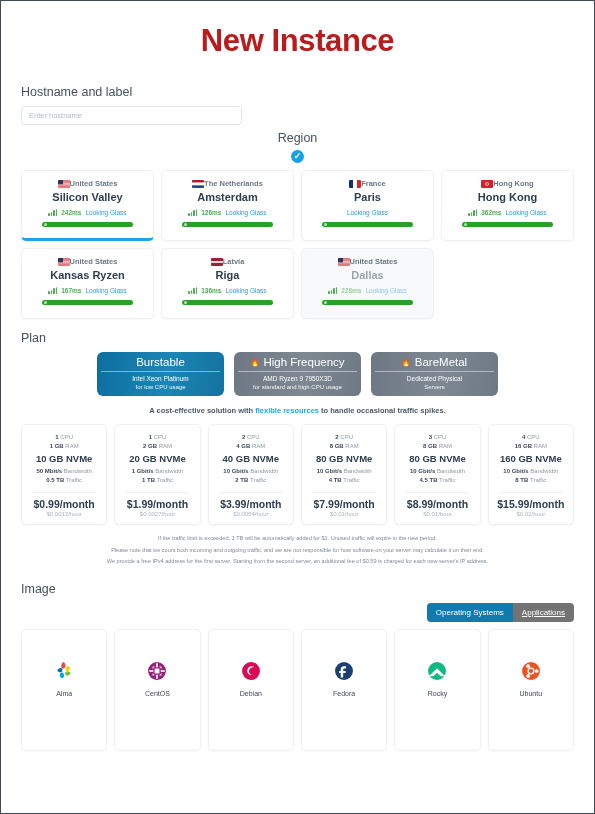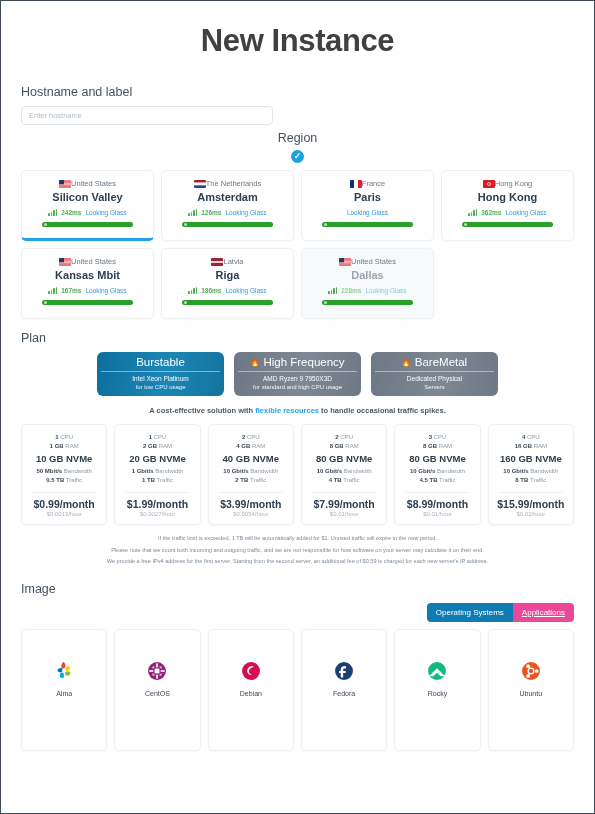--- a/index.html
+++ b/index.html
@@ -16,21 +16,21 @@
     background: #ffffff;
     position: relative;
     overflow: hidden;
   }
 
   
   .page-title {
     text-align: center;
     font-size: 31px;
     font-weight: 700;
-    color: #404040;
+    color: #b91c1c;
     letter-spacing: -0.4px;
     padding-top: 22px;
   }
 
   .section-head {
     font-size: 12.5px;
     font-weight: 400;
     color: #43525f;
     margin: 0 0 7px 20px;
     display: flex;
@@ -42,21 +42,21 @@
     background: #18a2e0;
     display: inline-flex; align-items: center; justify-content: center;
     color: #fff; font-size: 9px; line-height: 1;
     font-weight: bold;
   }
 
   
   .hostname-block { margin-top: 26px; }
   .text-input {
     display: block;
-    width: 252px;
+    width: 221px;
     height: 19px;
     margin: 0 0 6px 20px;
     border: 1px solid #e2e6ea;
     border-radius: 4px;
     font-size: 7.5px;
     color: #8795a4;
     padding: 1px 7px;
     font-family: "Liberation Sans", sans-serif;
     background: #fff;
     outline: none;
@@ -82,21 +82,21 @@
   }
   .region-card.selected { border-bottom: 3px solid #1fa2e8; padding-bottom: 5px; }
   .region-card.disabled { background: #f7f9fb; border-color: #eef1f4; }
   .region-card.disabled .rc-city,
   .region-card.disabled .rc-country { opacity: .45; }
   .region-card.disabled .rc-latency,
   .region-card.disabled .rc-lg { opacity: .55; }
 
   .rc-top {
     display: flex; align-items: center; justify-content: center; 
-    font-size: 7.5px; color: #6b7884; margin-bottom: 3px;
+    font-size: 7.5px; color: #6b7884; margin-bottom: 3px; font-weight: bold;
   }
   .flag { width: 12px; height: 8px; border-radius: 1px; display: inline-block;
           flex: 0 0 auto; overflow: hidden; position: relative; }
   .rc-city { font-size: 11px; font-weight: 700; color: #2c3e50; margin-bottom: 5px; }
   .rc-meta {
     display: flex; align-items: center; justify-content: center; gap: 4px;
     font-size: 6.5px; margin-bottom: 6px; min-height: 8px;
   }
   .bars { display: inline-flex; align-items: flex-end; gap: 0.8px; height: 7px; }
   .bars i { width: 1.6px; background: #4caf50; display: block; border-radius: .4px; }
@@ -172,21 +172,21 @@
 
   
   .image-wrap { margin-top: 14px; }
   .img-toggle {
     display: flex; justify-content: flex-end; padding: 0 20px; margin-top: 6px;
   }
   .seg {
     font-size: 8px; color: #fff; padding: 5px 9px; cursor: pointer;
   }
   .seg-left  { background: #0f7bb0; border-radius: 4px 0 0 4px; }
-  .seg-right { background: #ec4899; border-radius: 0 4px 4px 0; text-decoration: underline; }
+  .seg-right { background: #737373; border-radius: 0 4px 4px 0; text-decoration: underline; }
 
   .os-grid {
     display: grid; grid-template-columns: repeat(6, 1fr);
     gap: 7px; padding: 0 20px; margin-top: 7px;
   }
   .os-card {
     background: #fff; border: 1px solid #eef1f4; border-radius: 5px;
     height: 122px; display: flex; flex-direction: column;
     align-items: center; justify-content: flex-start;
     padding-top: 28px; cursor: pointer;
@@ -310,21 +310,21 @@
                 <rect y="2.46" width="24" height="1.23" fill="#d8232a"></rect>
                 <rect y="4.92" width="24" height="1.23" fill="#d8232a"></rect>
                 <rect y="7.38" width="24" height="1.23" fill="#d8232a"></rect>
                 <rect y="9.84" width="24" height="1.23" fill="#d8232a"></rect>
                 <rect y="12.3" width="24" height="1.23" fill="#d8232a"></rect>
                 <rect y="14.76" width="24" height="1.23" fill="#d8232a"></rect>
                 <rect width="10" height="8.6" fill="#2a3560"></rect>
               </svg></span>
             <span>United States</span>
           </div>
-          <div class="rc-city">Kansas Mbit</div>
+          <div class="rc-city">Kansas Ryzen</div>
           <div class="rc-meta">
             <span class="bars">
               <i></i>
               <i></i>
               <i></i>
               <i></i>
             </span>
             <span class="rc-latency">167ms</span>
             <span class="rc-lg">Looking Glass</span>
           </div>

